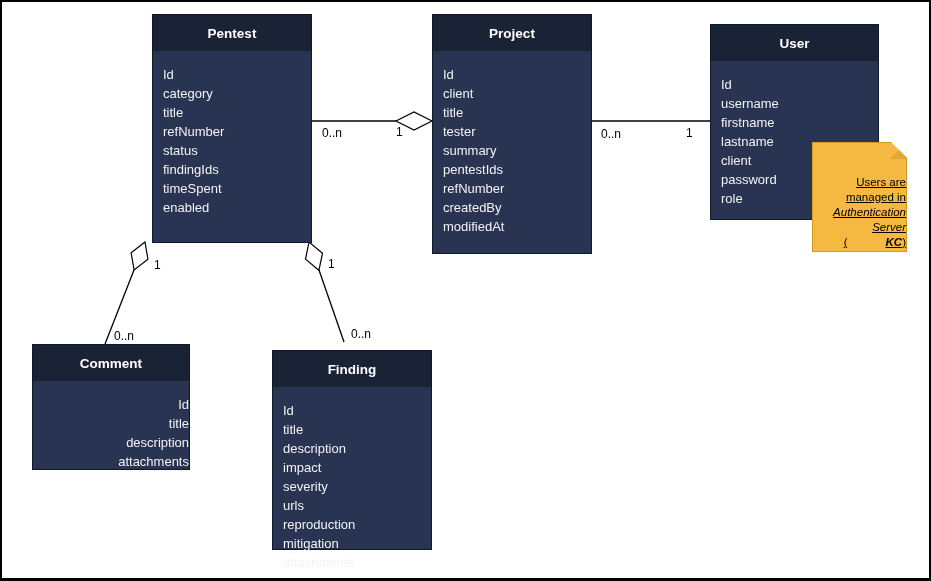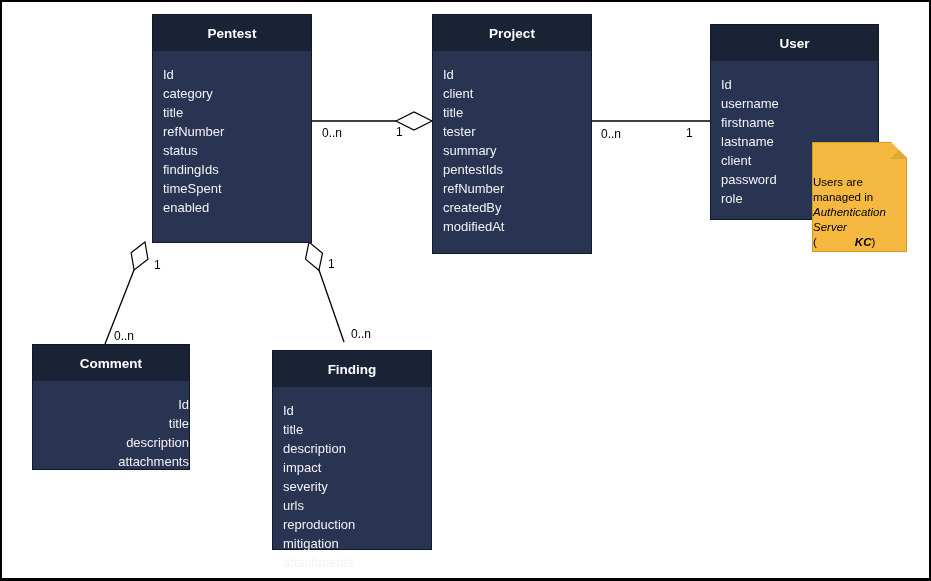--- a/index.html
+++ b/index.html
@@ -38,22 +38,22 @@
   .note {
     position:absolute; left:810px; top:140px; width:95px; height:110px; z-index:5;
     background:var(--note-fill); border:1px solid var(--note-border); box-sizing:border-box;
     clip-path:polygon(0 0, calc(100% - 16px) 0, 100% 16px, 100% 100%, 0 100%);
   }
   .note-fold {
     position:absolute; top:0; right:0; width:0; height:0;
     border-left:16px solid transparent; border-bottom:16px solid var(--note-fold);
   }
   .note-text {
-    position:absolute; left:0; right:0; top:32px; text-align:left;
-    color:var(--note-text); font-size:11.5px; line-height:15px;
+    position:absolute; left:0; right:0; top:32px; text-align:right;
+    color:var(--note-text); font-size:11.5px; line-height:15px;text-decoration:underline;
   }
   .it { font-style:italic; }
   .b  { font-weight:bold;padding-left:38px; }
 </style>
 </head>
 <body>
 
 <div class="stage">
 
   <svg class="connectors" width="931" height="581" viewBox="0 0 931 581">

